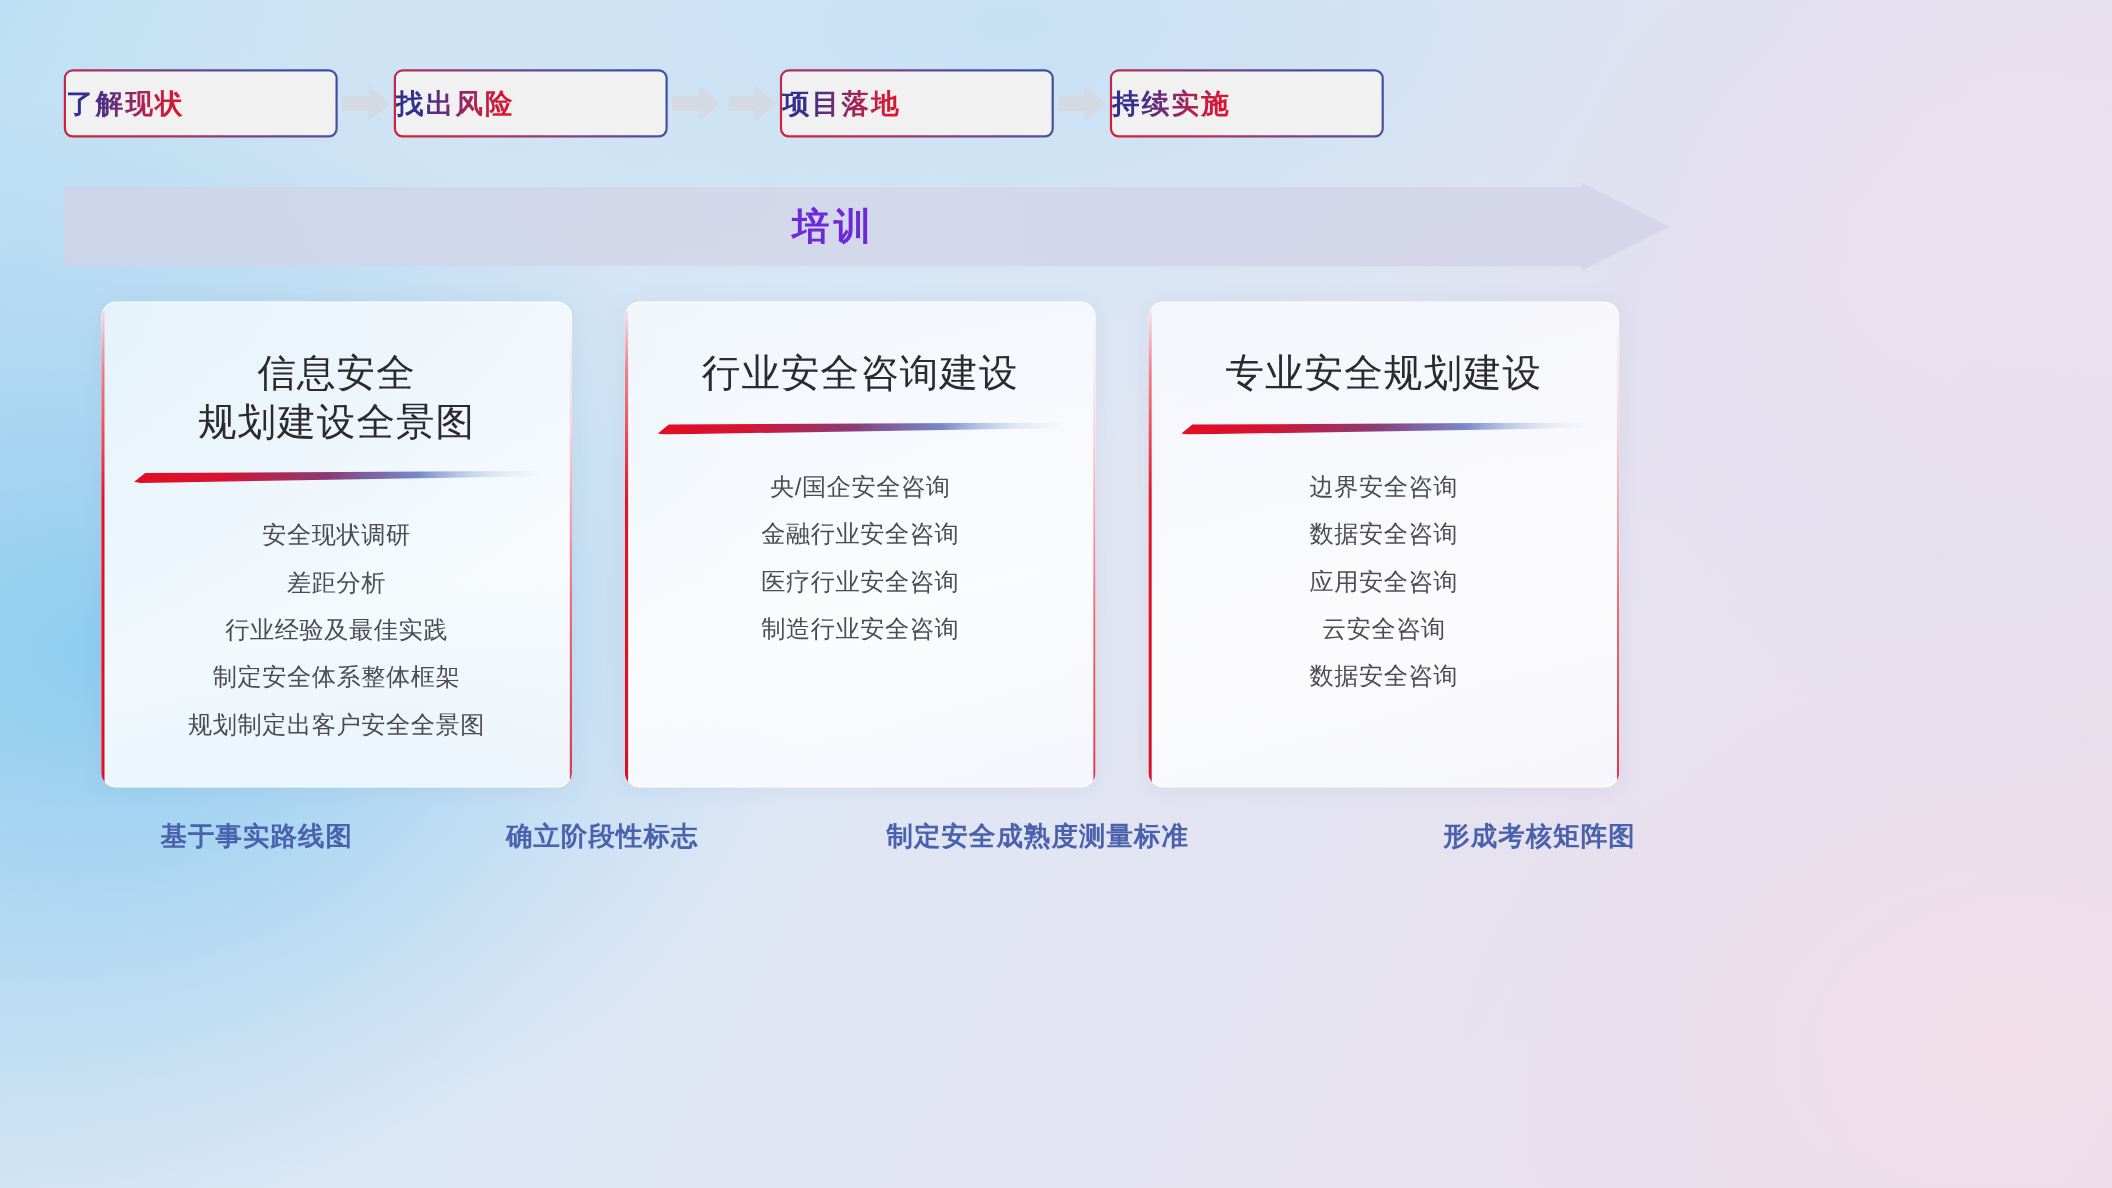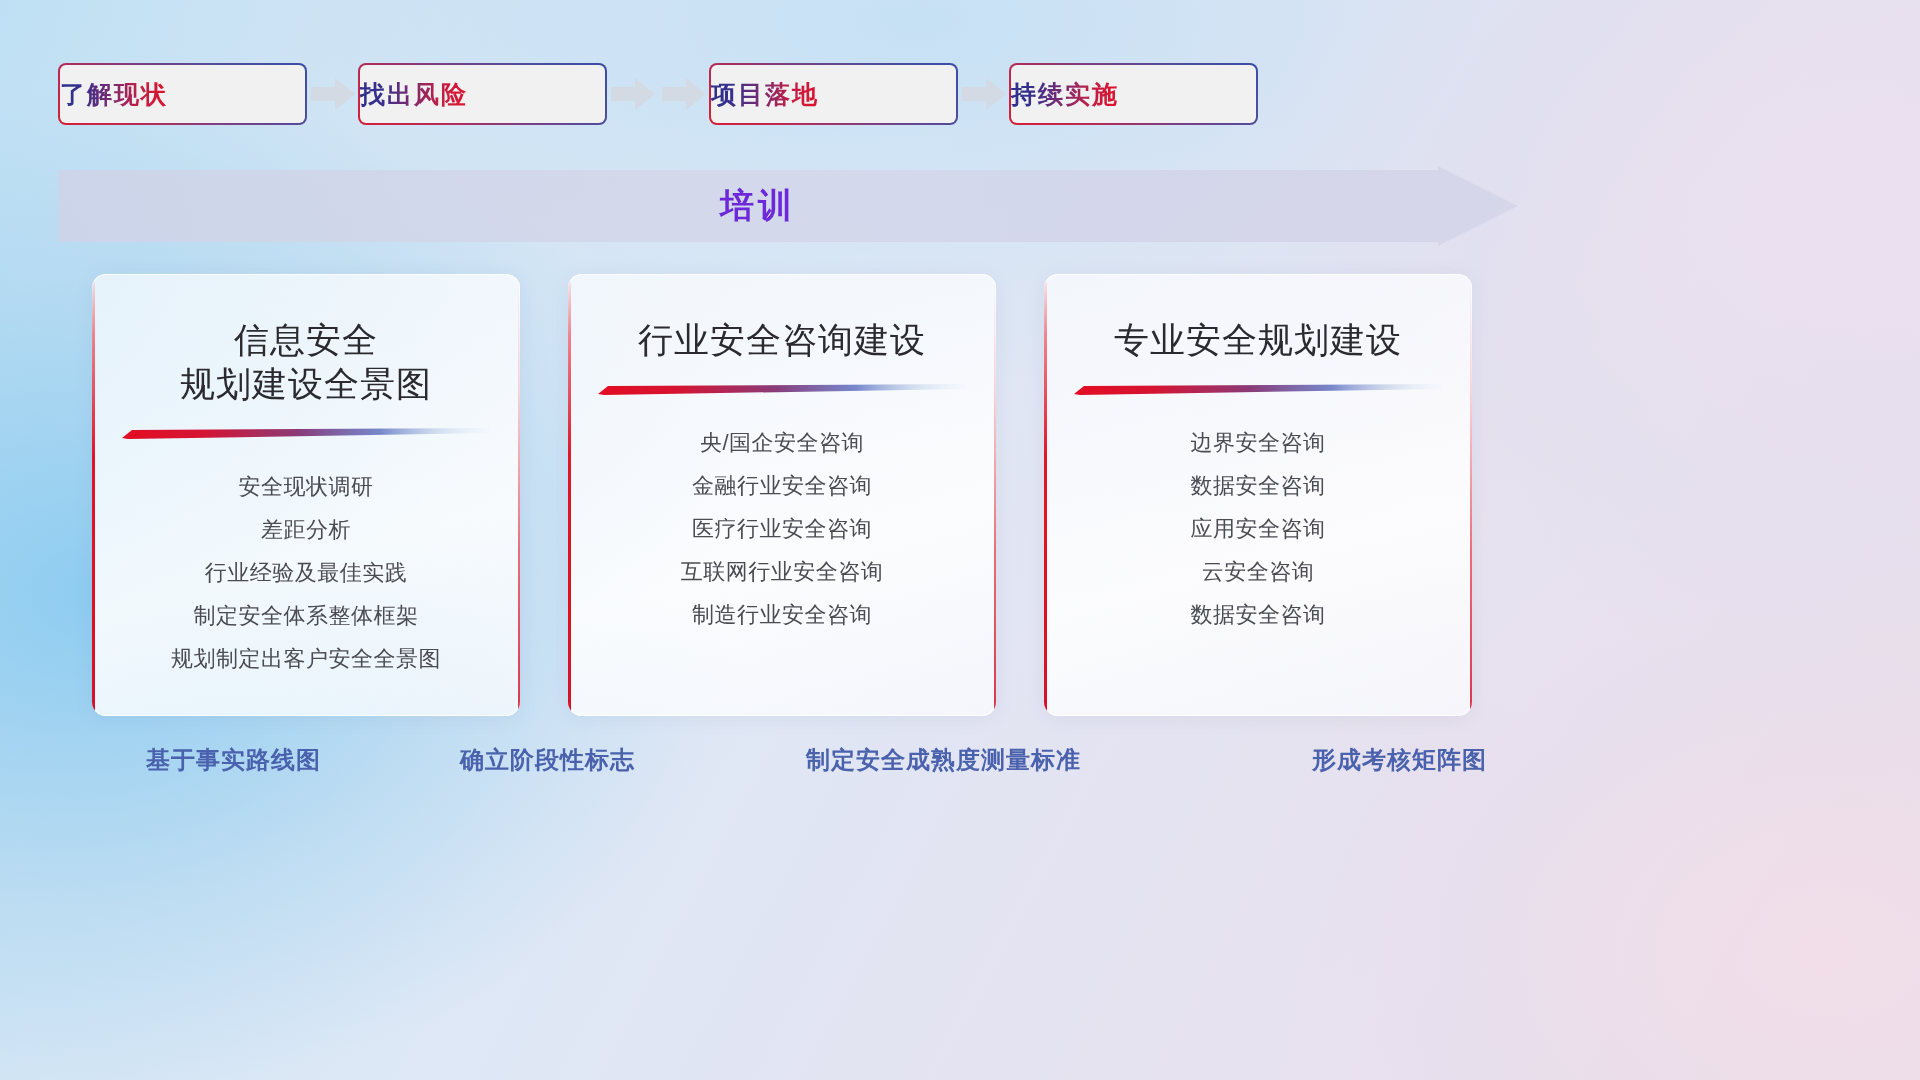--- a/index.html
+++ b/index.html
@@ -217,21 +217,20 @@
             <stop offset="100%" stop-color="#cddcf0" stop-opacity="0.05"></stop>
           </linearGradient>
         </defs>
         <path d="M0 10 L10 2 L368 0 L368 5 L6 11 Z" fill="url(#div2)"></path>
       </svg>
     </div>
     <div class="card-list">
       <div class="card-list-item">央/国企安全咨询</div>
       <div class="card-list-item">金融行业安全咨询</div>
       <div class="card-list-item">医疗行业安全咨询</div>
-      <div class="card-list-item">互联网行业安全咨询</div>
       <div class="card-list-item">制造行业安全咨询</div>
     </div>
   </div>
 
   <div class="card">
     <div class="card-title">专业安全规划建设</div>
     <div class="card-divider">
       <svg width="368" height="11" viewBox="0 0 368 11">
         <defs>
           <linearGradient id="div3" x1="0" y1="0" x2="1" y2="0">

